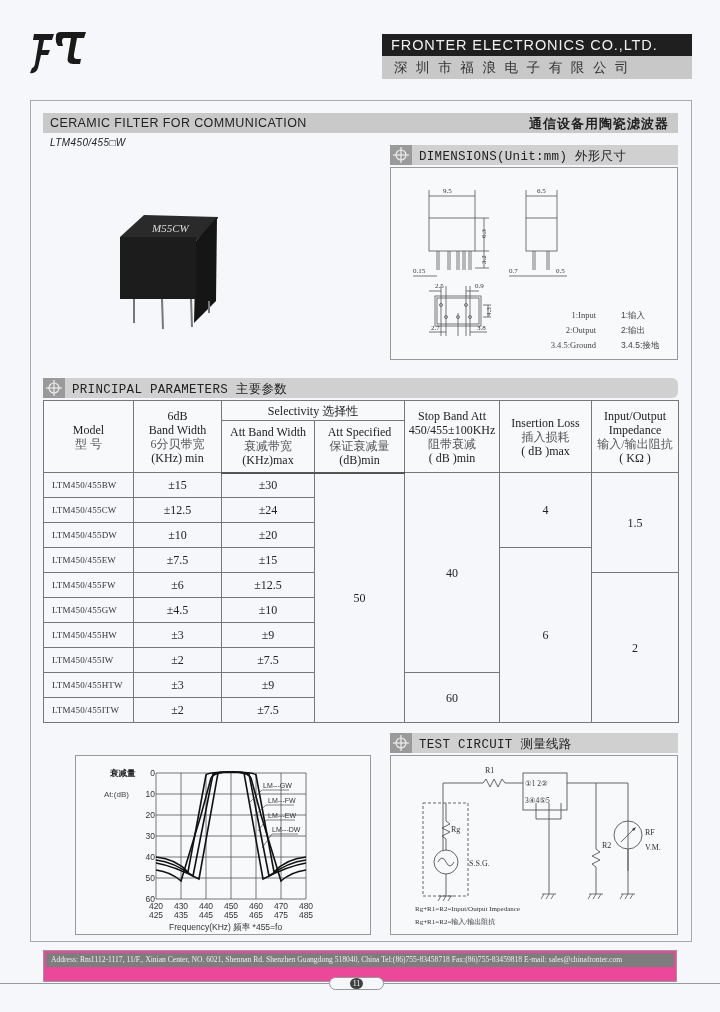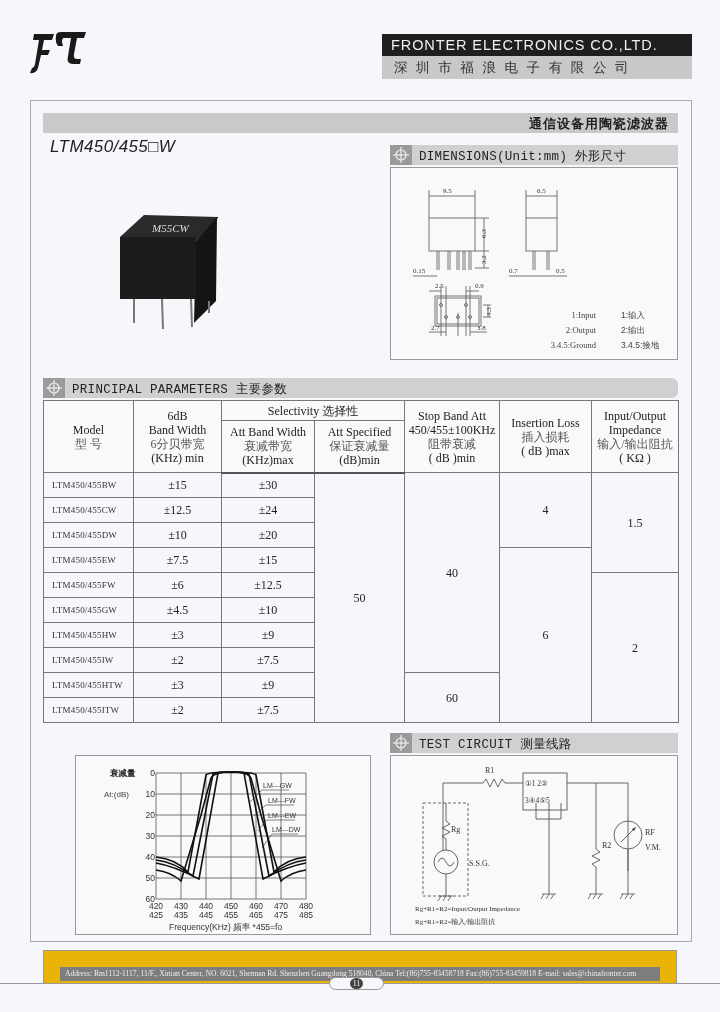--- a/index.html
+++ b/index.html
@@ -10,33 +10,33 @@
   .company { position: absolute; left: 382px; top: 34px; width: 310px; height: 30px; }
   .company .en { height: 22px; background: #1f1f1f; color: #f0f0f0; font-size: 14.5px; letter-spacing: 0.9px; padding: 3px 0 0 9px; white-space: nowrap; }
   .company .cn { height: 23px; background: #c8c8c8; color: #333; font-family: "DejaVu Serif", serif; font-size: 13.5px; letter-spacing: 8.6px; padding: 3px 0 0 12px; white-space: nowrap; }
 
   .frame { position: absolute; left: 30px; top: 100px; width: 662px; height: 842px; border: 1px solid #aaa; }
 
   .titlebar { position: absolute; left: 43px; top: 113px; width: 635px; height: 20px; background: #c9c9c9; }
   .titlebar .en { position: absolute; left: 7px; top: 3px; font-size: 12.5px; letter-spacing: 0.4px; color: #222; }
   .titlebar .cn { position: absolute; right: 9px; top: 2px; font-size: 13px; font-weight: bold; color: #222; letter-spacing: 1px; }
 
-  .model-title { position: absolute; left: 50px; top: 137px; font-size: 17px; font-style: italic; color: #222; letter-spacing: 0.4px; }
+  .model-title { position: absolute; left: 50px; top: 137px; font-size: 10px; font-style: italic; color: #222; letter-spacing: 0.4px; }
 
   .sec-head { position: absolute; height: 20px; background: #d0d0d0; }
   .sec-head .ico { position: absolute; left: 0; top: 0; width: 22px; height: 20px; background: #9a9a9a; }
   .sec-head .lbl { position: absolute; left: 29px; top: 3px; font-size: 12.5px; color: #222; letter-spacing: 0.3px; white-space: nowrap; font-family: Liberation Mono, monospace; }
 
   .box { position: absolute; border: 1px solid #999; background: #f7f9fb; }
 
   .pill-line { position: absolute; left: 0; top: 983px; width: 720px; height: 1px; background: #999; }
   .pill { position: absolute; left: 329px; top: 977px; width: 55px; height: 13px; border: 1px solid #999; border-radius: 7px; background: #f5f7fa; }
   .pill .num { position: absolute; left: 20px; top: 0px; width: 13px; height: 11px; border-radius: 50%; background: #404040; color: #fff; font-size: 8px; text-align: center; line-height: 11px; font-family: "Liberation Serif", serif; }
 
-  .footer { position: absolute; left: 43px; top: 950px; width: 634px; height: 32px; border: 1px solid #999; padding: 16px; background: #eab308; }
+  .footer { position: absolute; left: 43px; top: 950px; width: 634px; height: 32px; border: 1px solid #999; padding: 2px; background: #ec4899; }
   .footer .inner { background: #7d7d7d; color: #eee; height: 14px; font-family: "Liberation Serif", serif; font-size: 7.6px; line-height: 14px; padding-left: 5px; white-space: nowrap; overflow: hidden; }
 
   table.params { position: absolute; left: 43px; top: 400px; width: 635px; border-collapse: collapse; font-family: "Liberation Serif", serif; table-layout: fixed; }
   table.params td, table.params th { border: 1px solid #777; text-align: center; vertical-align: middle; font-weight: normal; font-size: 12px; color: #222; line-height: 14px; }
   table.params thead th { background: #f7f9fb; }
   table.params tbody td { height: 25px; font-size: 12px; }
   table.params tbody td.model { font-size: 9px; text-align: left; padding-left: 8px; letter-spacing: 0.2px; color: #333; }
   table.params .cn { color: #555; }
   table.params thead tr.r1 th { height: 20px; }
   table.params thead tr.r2 th { height: 52px; }
@@ -55,20 +55,21 @@
   </svg>
 </div>
 <div class="company">
   <div class="en">FRONTER ELECTRONICS CO.,LTD.</div>
   <div class="cn">深圳市福浪电子有限公司</div>
 </div>
 
 <div class="frame"></div>
 
 <div class="titlebar">
+  <span class="en">CERAMIC FILTER FOR COMMUNICATION</span>
   <span class="cn">通信设备用陶瓷滤波器</span>
 </div>
 
 <div class="model-title">LTM450/455□W</div>
 
 <div style="position:absolute; left:118px; top:205px; width:100px; height:125px;">
   <svg width="100" height="125" viewBox="0 0 100 125">
     <polygon points="4,32 28,10 103,12 80,36" fill="#2a2a2a" transform="translate(-2,0)"></polygon>
     <polygon points="80,36 101,12 100,96 78,118" fill="#151515" transform="translate(-2,0)"></polygon>
     <rect x="2" y="32" width="76" height="62" fill="#1c1c1c"></rect>

